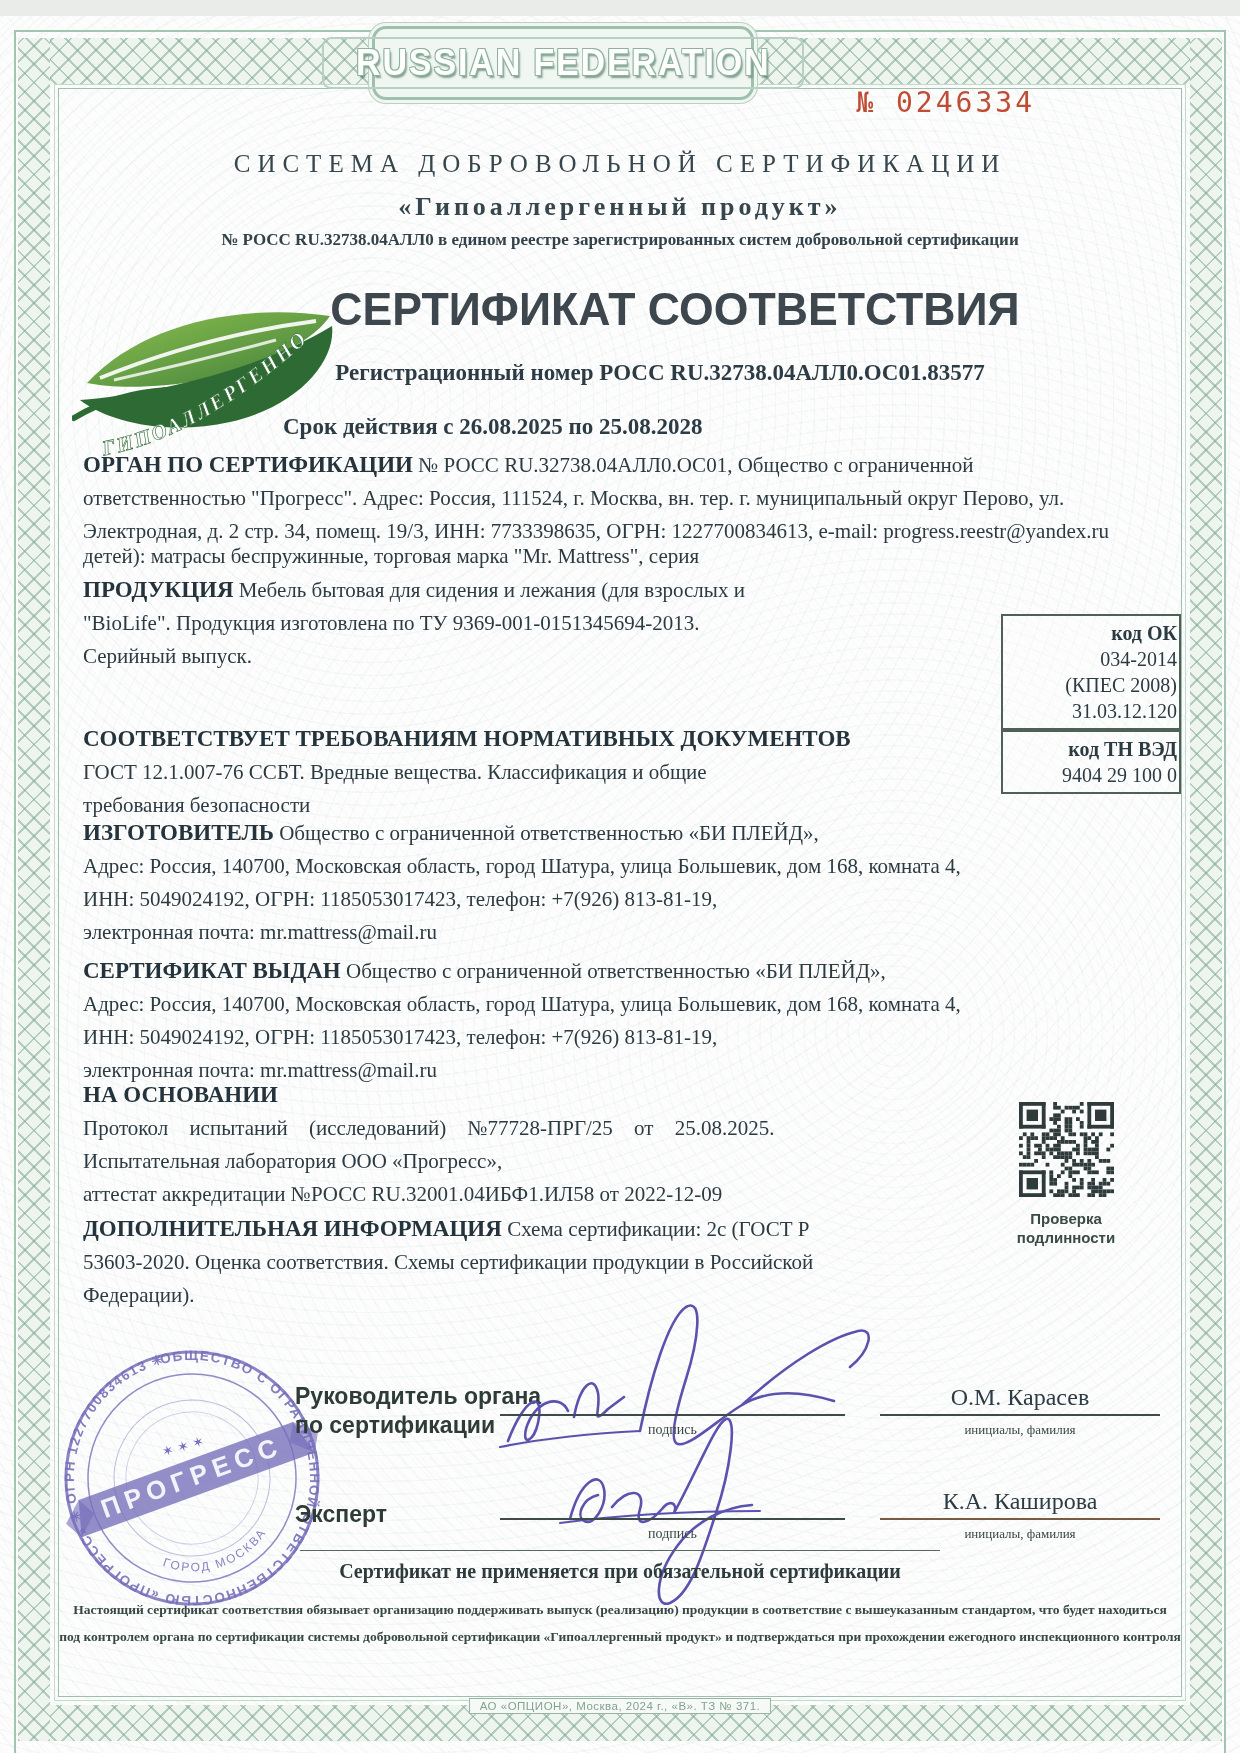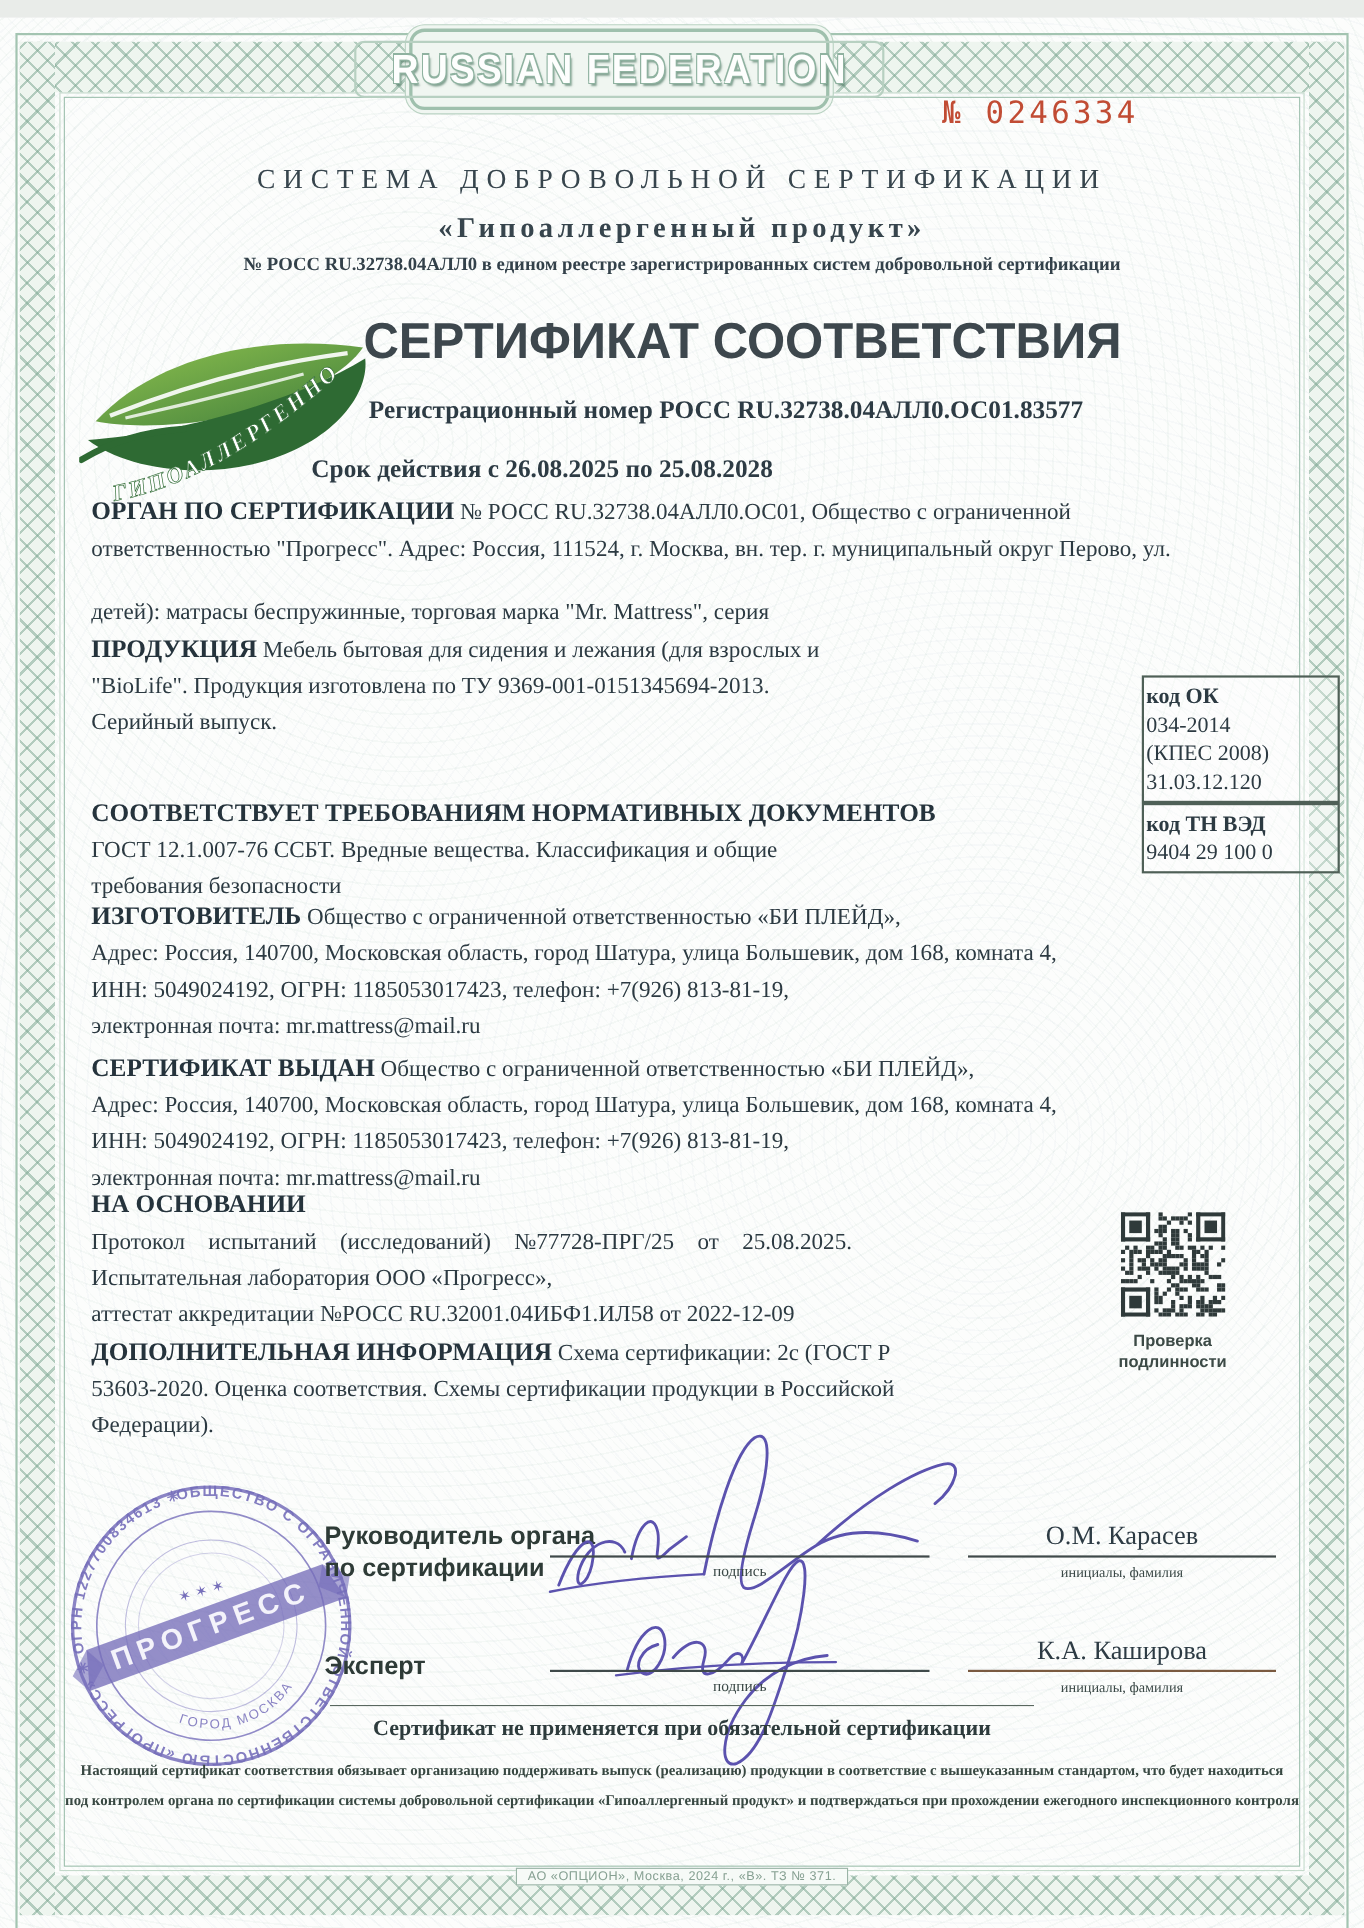--- a/index.html
+++ b/index.html
@@ -36,21 +36,21 @@
   .logo{position:absolute;left:72px;top:282px;width:275px;height:175px;}
   .title{position:absolute;left:240px;right:130px;top:266px;text-align:center;
     font-family:"Liberation Sans",sans-serif;font-weight:900;font-size:46px;color:#3d474d;
     letter-spacing:0;transform:scaleX(.97);}
   .regnum{position:absolute;left:220px;right:140px;top:344px;text-align:center;font-size:23px;font-weight:bold;color:#2d3b44;}
   .validity{position:absolute;left:283px;top:398px;font-size:23px;font-weight:bold;color:#2d3b44;}
   .sec{position:absolute;left:83px;width:1077px;font-size:21px;line-height:33px;color:#2c3a42;}
   .sec b{font-size:23px;color:#25333c;}
   .narrow{width:795px;}
   .mid{width:835px;}
-  .codebox{position:absolute;left:1038px;width:172px;border:2px solid #4f6057;text-align:left;
+  .codebox{position:absolute;left:1001px;width:172px;border:2px solid #4f6057;text-align:right;
     font-size:20px;line-height:26px;color:#2c3a42;padding:4px 2px;background:rgba(255,255,255,.25);}
   .codebox b{font-size:20px;}
   .qr-wrap{position:absolute;left:1016px;top:1086px;width:100px;text-align:center;}
   .qr-caption{margin-top:8px;font-family:"Liberation Sans",sans-serif;font-size:15px;line-height:19px;font-weight:bold;color:#3c4a46;}
   .stamp{position:absolute;left:52px;top:1322px;width:280px;height:280px;transform:rotate(-16deg);opacity:.92;}
   .role{position:absolute;left:295px;font-family:"Liberation Sans",sans-serif;font-weight:bold;font-size:23px;line-height:29px;color:#2e3b37;}
   .sigline{position:absolute;border-bottom:2px solid #3f4a4a;}
   .slabel{position:absolute;text-align:center;font-size:14px;color:#3a4846;}
   .sname{position:absolute;text-align:center;font-size:24px;color:#2d3b44;}
   .sig-svg{position:absolute;pointer-events:none;}
@@ -104,20 +104,21 @@
     </svg>
   </div>
 
   <div class="title">СЕРТИФИКАТ СООТВЕТСТВИЯ</div>
   <div class="regnum">Регистрационный номер РОСС RU.32738.04АЛЛ0.ОС01.83577</div>
   <div class="validity">Срок действия с 26.08.2025 по 25.08.2028</div>
 
   <div class="sec" style="top:432px;">
     <div><b>ОРГАН ПО СЕРТИФИКАЦИИ</b>&nbsp;<span>№ РОСС RU.32738.04АЛЛ0.ОС01, Общество с ограниченной</span></div>
     <div>ответственностью "Прогресс". Адрес: Россия, 111524, г. Москва, вн. тер. г. муниципальный округ Перово, ул.</div>
+    <div>Электродная, д. 2 стр. 34, помещ. 19/3, ИНН: 7733398635, ОГРН: 1227700834613, e-mail: progress.reestr@yandex.ru</div>
   </div>
 
   <div class="sec narrow" style="top:524px;">
     <div>детей): матрасы беспружинные, торговая марка "Mr. Mattress", серия</div>
     <div><b>ПРОДУКЦИЯ</b>&nbsp;<span>Мебель бытовая для сидения и лежания (для взрослых и</span></div>
     <div>"BioLife". Продукция изготовлена по ТУ 9369-001-0151345694-2013.</div>
     <div>Серийный выпуск.</div>
   </div>
 
   <div class="codebox" style="top:598px;">

